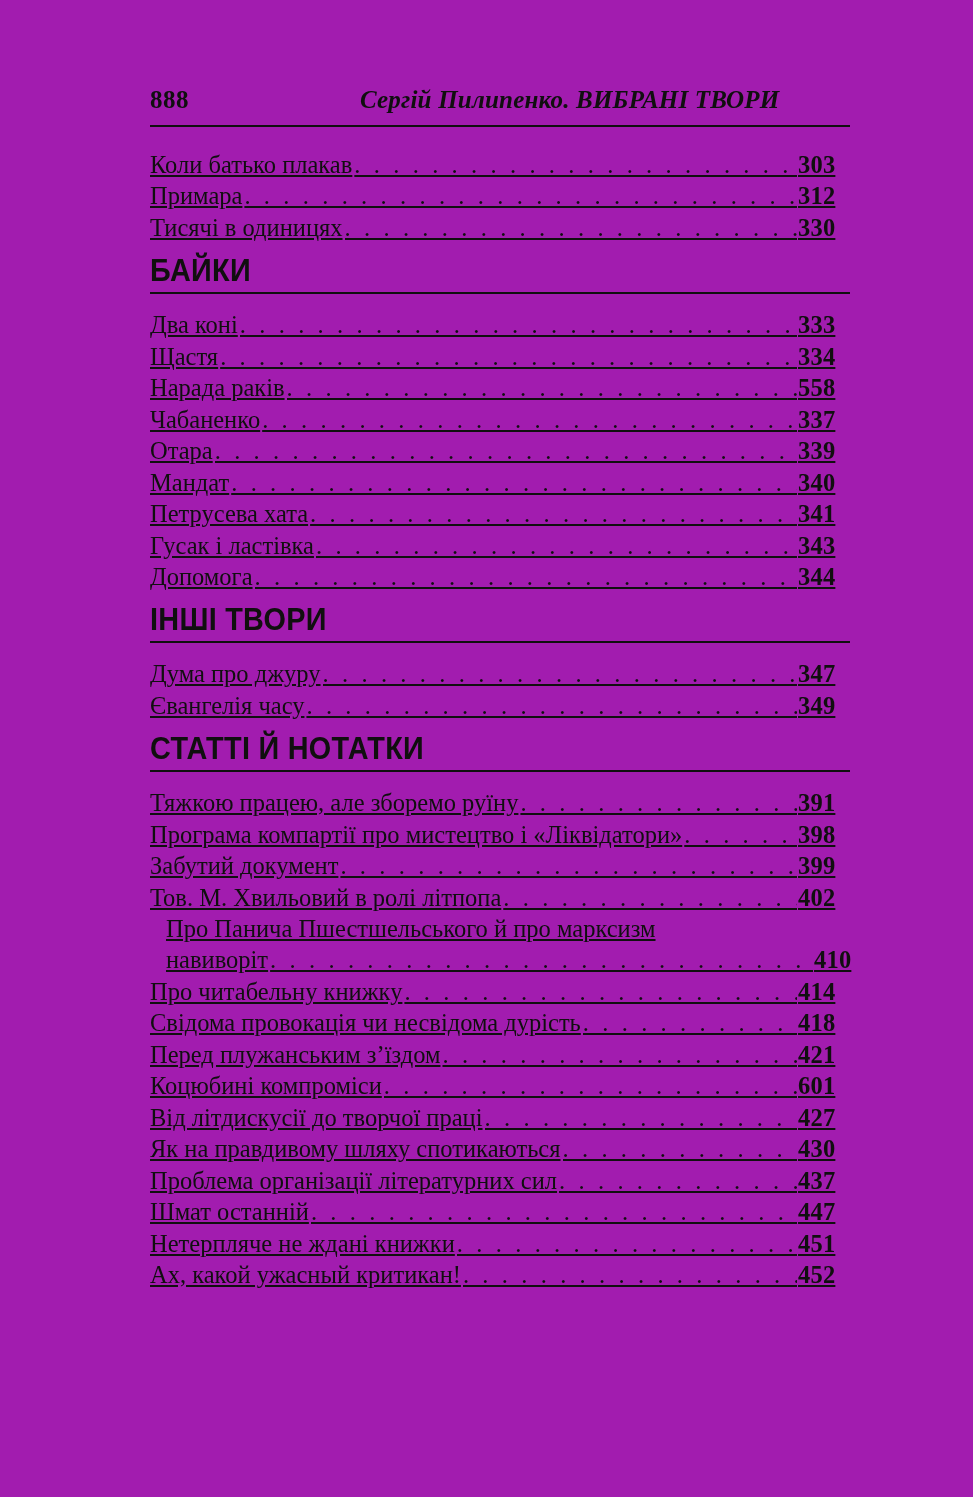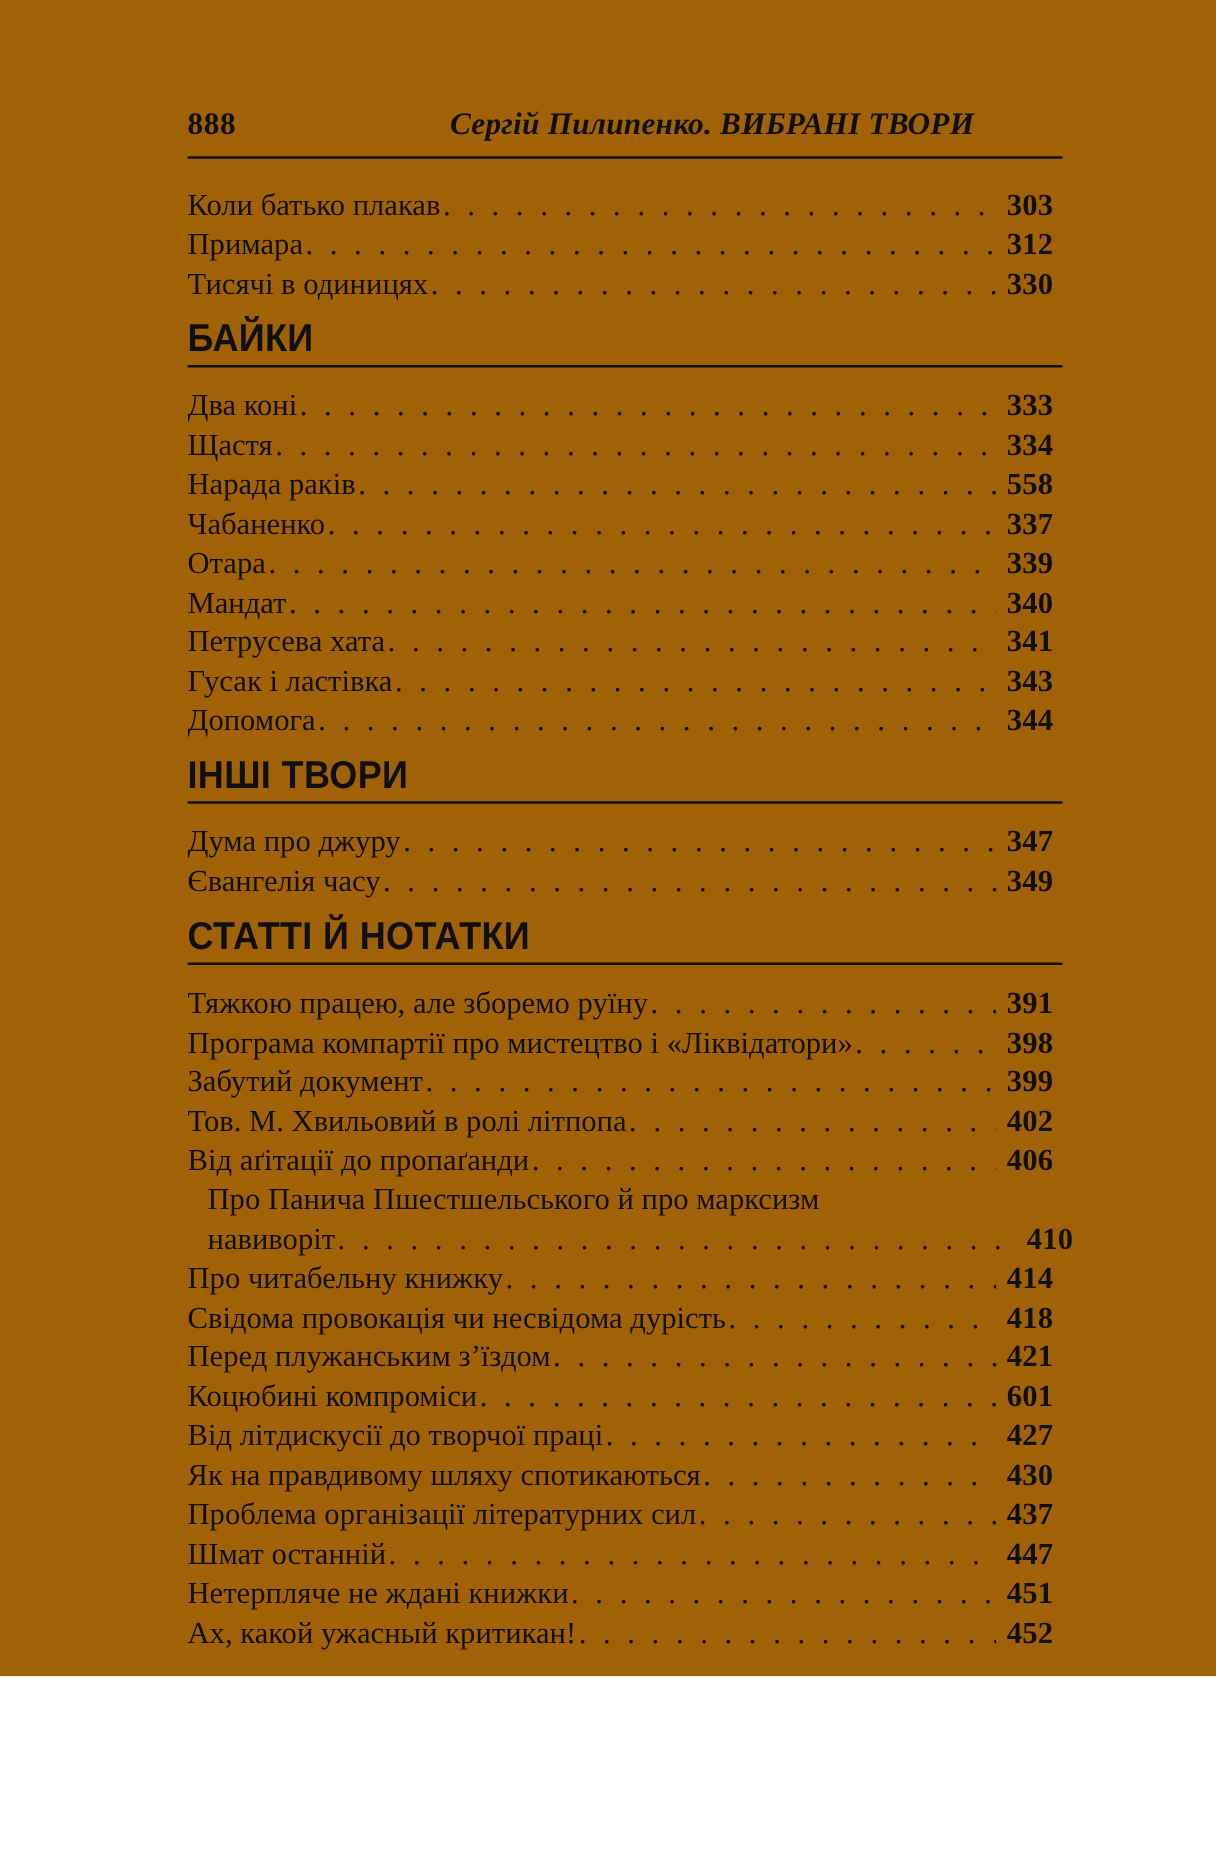--- a/index.html
+++ b/index.html
@@ -3,22 +3,22 @@
 <meta charset="utf-8">
 <style>
   html, body {
     margin: 0;
     padding: 0;
     background: #ffffff;
   }
   .page {
     position: relative;
     width: 973px;
-    height: 1341px;
-    background: #a16207;
+    height: 1497px;
+    background: #a21caf;
     margin: 0 auto;
     overflow: hidden;
     font-family: "Liberation Serif", serif;
     color: #100f0f;
     box-sizing: border-box;
   }
 
   .content {
     position: absolute;
     left: 150px;
@@ -83,20 +83,21 @@
     padding: 0;
     list-style: none;
   }
   .toc-entry {
     display: flex;
     align-items: baseline;
     font-size: 24.5px;
     line-height: 1.285;
     width: 100%;
     overflow: hidden;
+    text-decoration: underline;
   }
   .toc-entry.wrapped {
     display: block;
     margin-left: 16px;
   }
   .toc-entry.wrapped .wrap-first {
     display: block;
     white-space: nowrap;
   }
   .toc-entry.wrapped .wrap-second {
@@ -118,21 +119,21 @@
     font-size: 24.5px;
   }
   .toc-leader::after {
     content: ". . . . . . . . . . . . . . . . . . . . . . . . . . . . . . . . . . . . . . . . . . . . . . . . . . . . . . . . . . . . . . . . . . . . . . . . . . . . . . . . . . . . . . .";
   }
   .toc-page {
     flex: 0 0 auto;
     white-space: nowrap;
     font-weight: bold;
     letter-spacing: .2px;
-    text-align: center;
+    text-align: left;
     min-width: 52px;
   }
 </style>
 </head>
 <body>
 
 <div class="page">
   <div class="content">
 
     <div class="runhead">
@@ -251,25 +252,20 @@
             <li class="toc-entry">
               <span class="toc-title">Забутий документ</span>
               <span class="toc-leader"></span>
               <span class="toc-page">399</span>
             </li>
             <li class="toc-entry">
               <span class="toc-title">Тов. М. Хвильовий в ролі літпопа</span>
               <span class="toc-leader"></span>
               <span class="toc-page">402</span>
             </li>
-            <li class="toc-entry">
-              <span class="toc-title">Від аґітації до пропаґанди</span>
-              <span class="toc-leader"></span>
-              <span class="toc-page">406</span>
-            </li>
             <li class="toc-entry wrapped">
               <span class="wrap-first">Про Панича Пшестшельського й про марксизм</span>
               <span class="wrap-second">
                 <span class="toc-title">навиворіт</span>
                 <span class="toc-leader"></span>
                 <span class="toc-page">410</span>
               </span>
             </li>
             <li class="toc-entry">
               <span class="toc-title">Про читабельну книжку</span>

